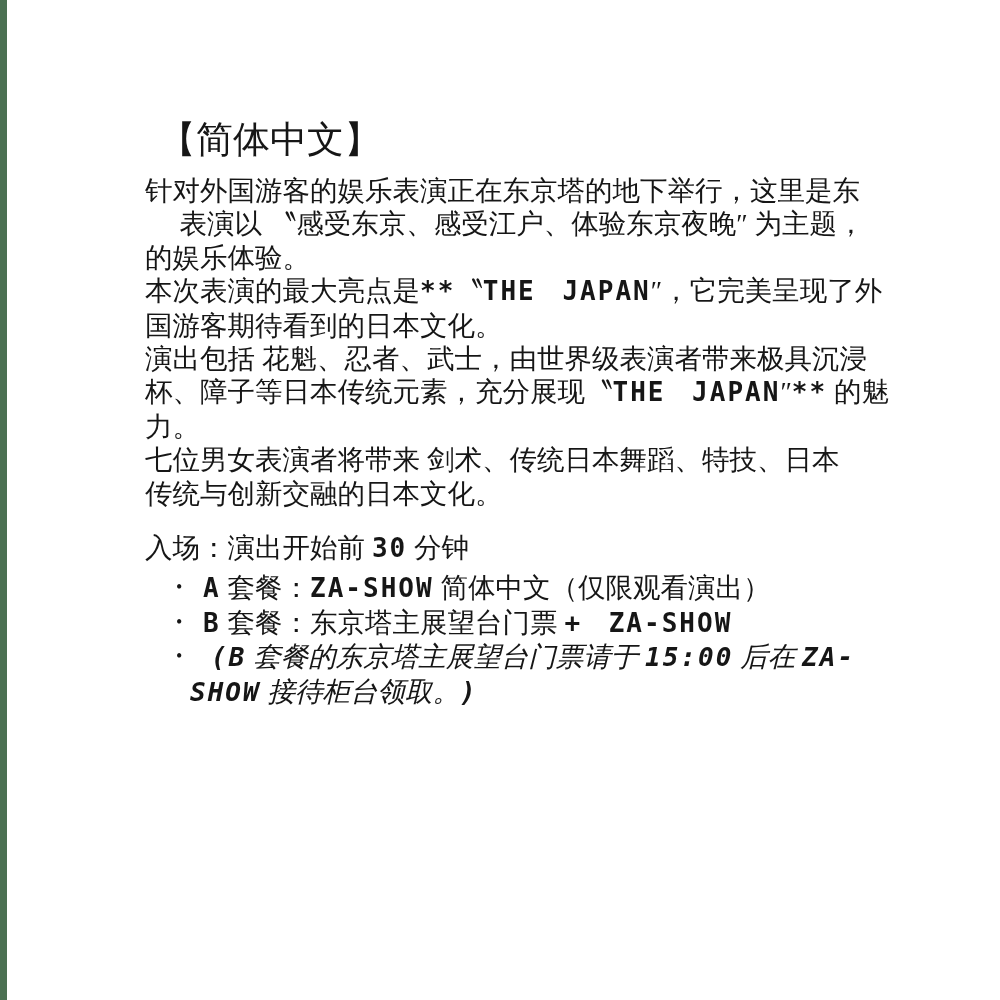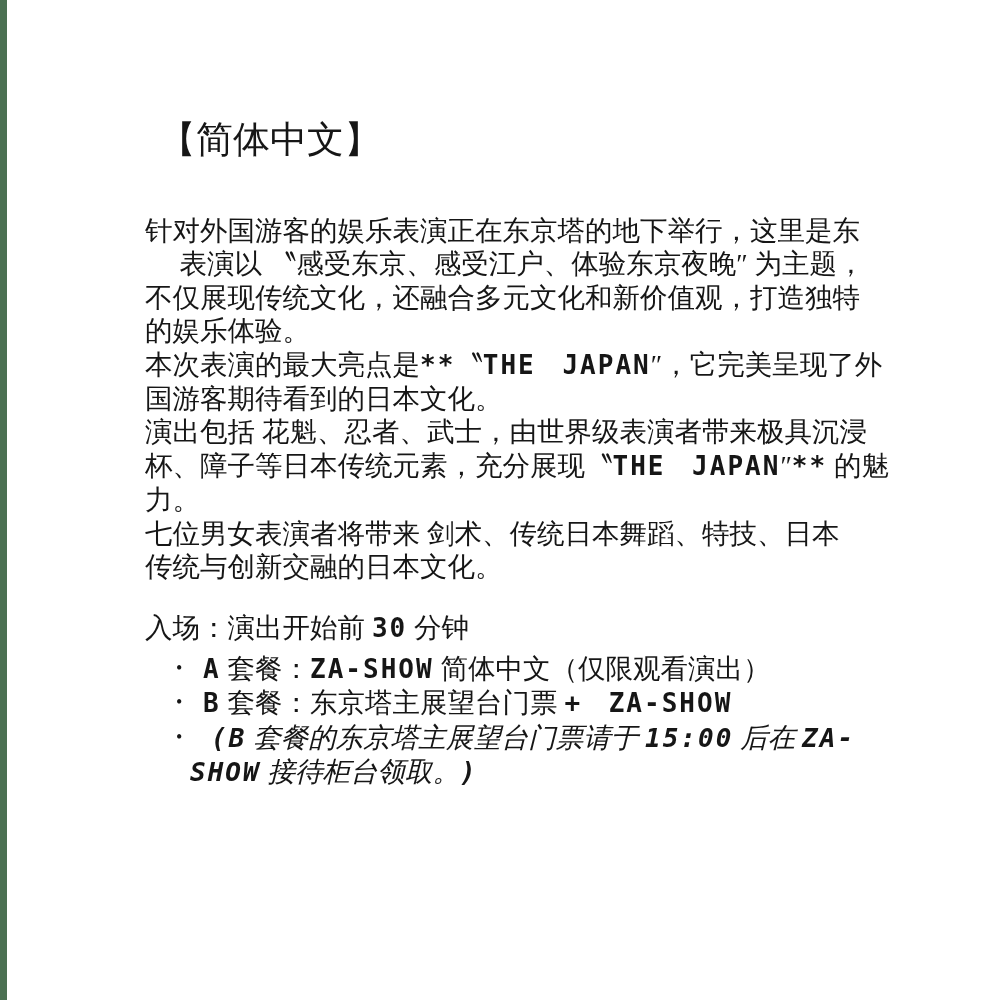--- a/index.html
+++ b/index.html
@@ -23,27 +23,27 @@
     top: 118px;
     width: 760px;
   }
   .doc-title {
     font-size: 37px;
     line-height: 44px;
     font-weight: normal;
     margin: 0 0 0 14px;
     white-space: pre;
   }
-  .body-lines { margin-top: 52px; }
+  .body-lines { margin-top: 12px; }
   .line {
     white-space: pre;
     font-size: 27.5px;
     line-height: 33.4px;
   }
-  .admission { margin-top: 28px; }
+  .admission { margin-top: 21px; }
   .bullet-list { margin-top: 6px; }
   .bullet-row {
     position: relative;
     white-space: pre;
     font-size: 27.5px;
     line-height: 33.4px;
     padding-left: 58px;
   }
   .bullet-row.b3-first { text-indent: 8px; }
   .bullet-row.b3-cont  { padding-left: 45px; }
@@ -79,21 +79,20 @@
 </head>
 <body>
 
 <div class="page" style="background: rgb(255, 255, 255); color: rgb(22, 22, 22);">
   <div class="left-strip" style="background: rgb(75, 112, 82);"></div>
   <div class="content">
     <h1 class="doc-title">【简体中文】</h1>
     <div class="body-lines" id="body-lines">
         <div class="line"><span class="run cn">针对外国游客的娱乐表演正在东京塔的地下举行，这里是东</span></div>
         <div class="line"><span class="run cn">　 表演以 〝感受东京、感受江户、体验东京夜晚″ 为主题，</span></div>
-        <div class="line"><span class="run cn">不仅展现传统文化，还融合多元文化和新价值观，打造独特</span></div>
         <div class="line"><span class="run cn">的娱乐体验。</span></div>
         <div class="line"><span class="run cn">本次表演的最大亮点是</span><span class="run mono">**</span><span class="run cn">〝</span><span class="run mono">THE JAPAN</span><span class="run cn">″，它完美呈现了外</span></div>
         <div class="line"><span class="run cn">国游客期待看到的日本文化。</span></div>
         <div class="line"><span class="run cn">演出包括 花魁、忍者、武士，由世界级表演者带来极具沉浸</span></div>
         <div class="line"><span class="run cn">杯、障子等日本传统元素，充分展现〝</span><span class="run mono">THE JAPAN</span><span class="run cn">″</span><span class="run mono">**</span><span class="run cn"> 的魅</span></div>
         <div class="line"><span class="run cn">力。</span></div>
         <div class="line"><span class="run cn">七位男女表演者将带来 剑术、传统日本舞蹈、特技、日本</span></div>
         <div class="line"><span class="run cn">传统与创新交融的日本文化。</span></div>
       </div>
     <div class="admission" id="admission-line">

